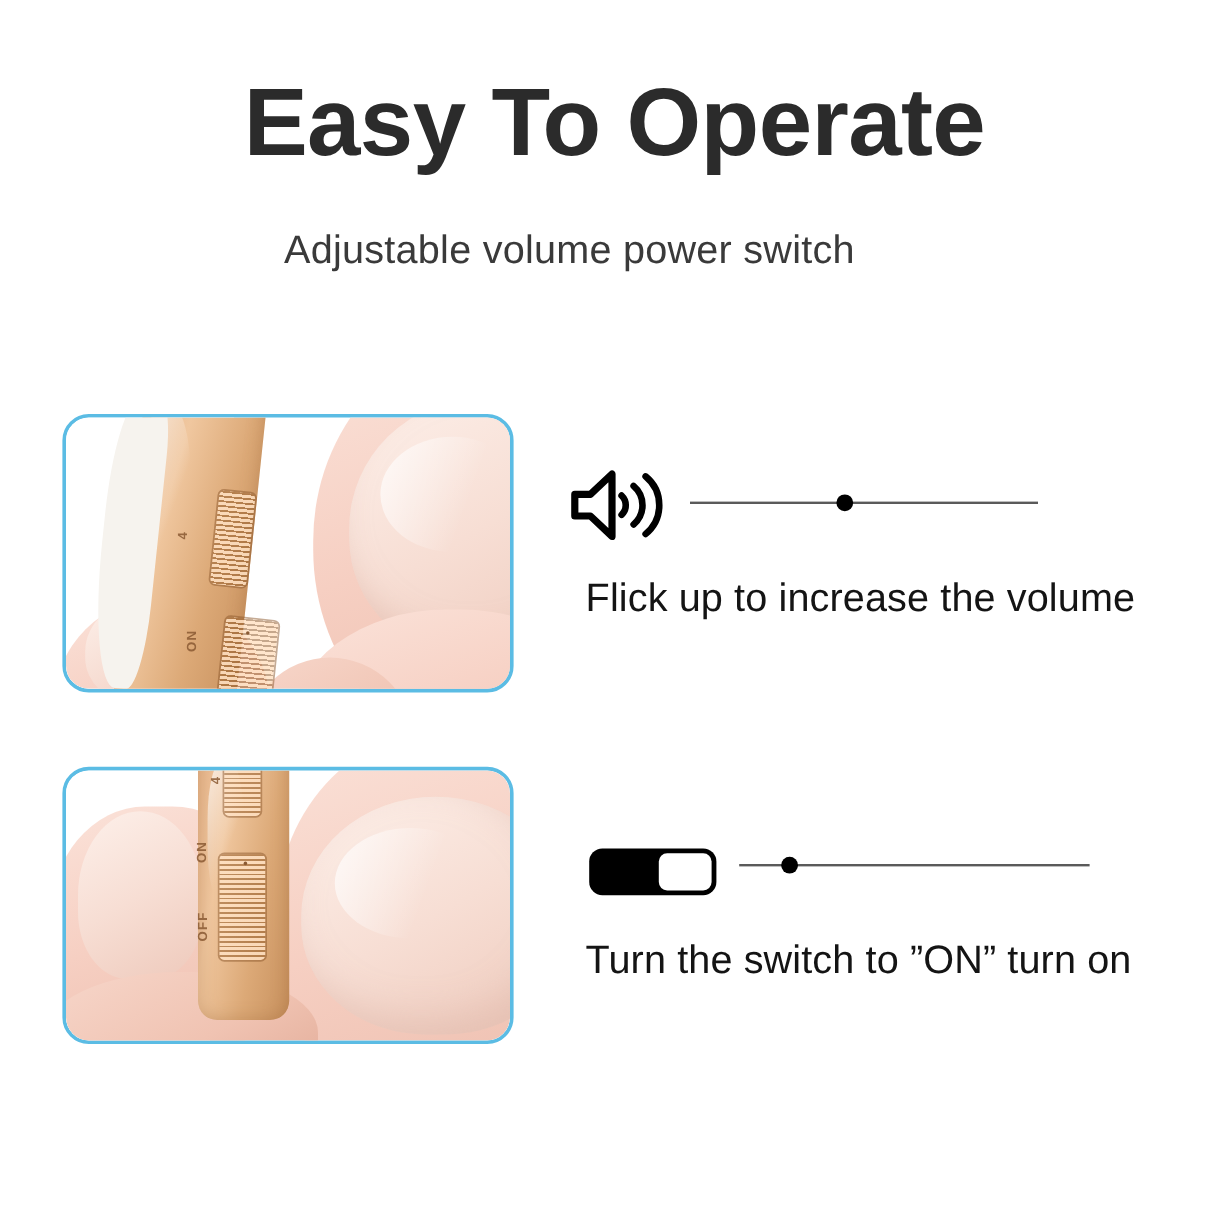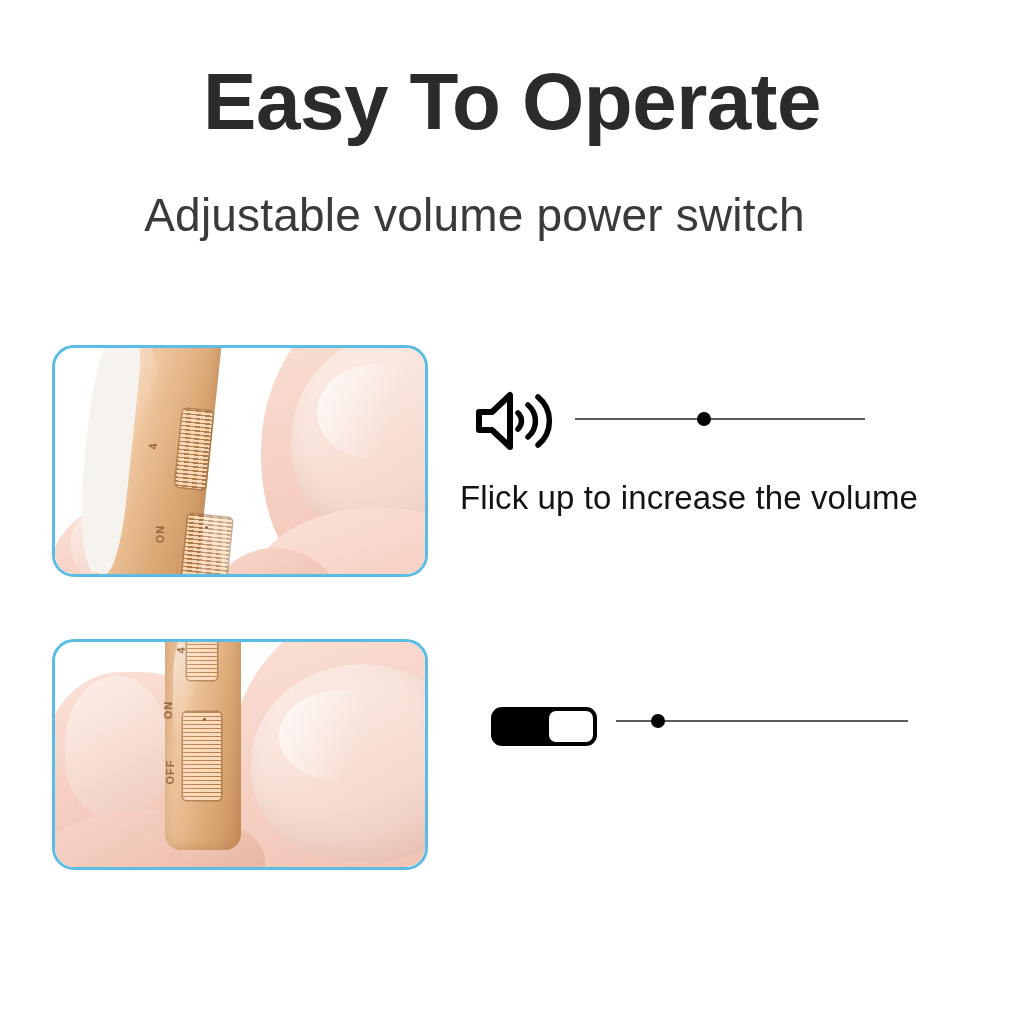--- a/index.html
+++ b/index.html
@@ -32,21 +32,21 @@
     color: #2b2b2b;
     line-height: 1.05;
     white-space: nowrap;
   }
   .subtitle {
     position: absolute;
     left: 0;
     top: 188px;
     width: 949px;
     text-align: center;
-    font-size: 46px;
+    font-size: 33px;
     font-weight: 300;
     color: #3a3a3a;
     letter-spacing: 0.2px;
     line-height: 1.2;
     white-space: nowrap;
   }
 
   
   .photo-frame {
     position: absolute;
@@ -148,21 +148,21 @@
   .lines {
     position: absolute;
     left: 0;
     font-size: 33px;
     font-weight: 400;
     color: #141414;
     letter-spacing: 0.1px;
     line-height: 48px;
     white-space: nowrap;
   }
-  .lines .ln { display: block; }
+  .lines .ln { display: block; margin-left: 28px; }
 
   
   .toggle {
     position: absolute;
     left: 31px;
     top: 17px;
     width: 106px;
     height: 39px;
     background: #000000;
     border-radius: 11px;
@@ -269,16 +269,17 @@
         <div class="knob-white"></div>
       </div>
 
       <div class="slider" style="left:156px; top:24px; width:292px;">
         <div class="track"></div>
         <div class="knob" style="left:12%;"></div>
       </div>
     </div>
 
     <div class="lines" style="top:86px;">
+      <span class="ln">Turn the switch to ”ON” turn on</span>
     </div>
   </div>
 
 </div>
 
 </body></html>

